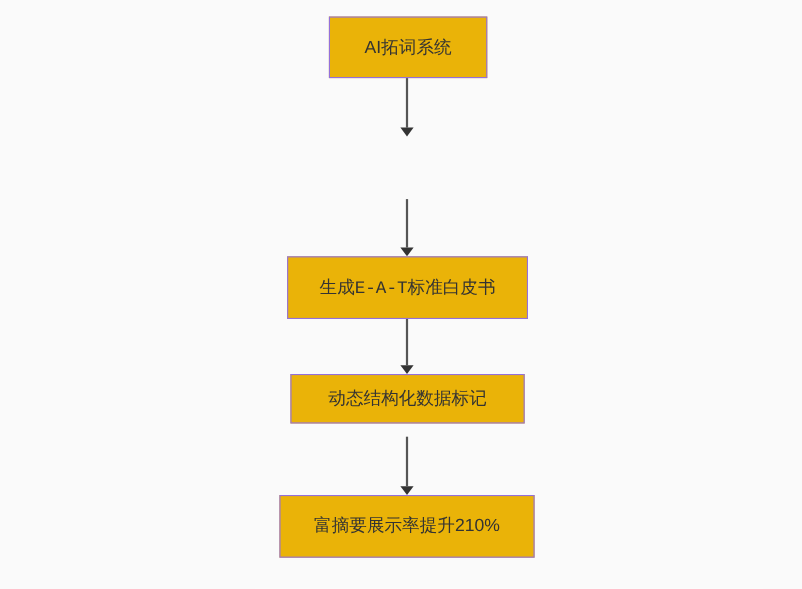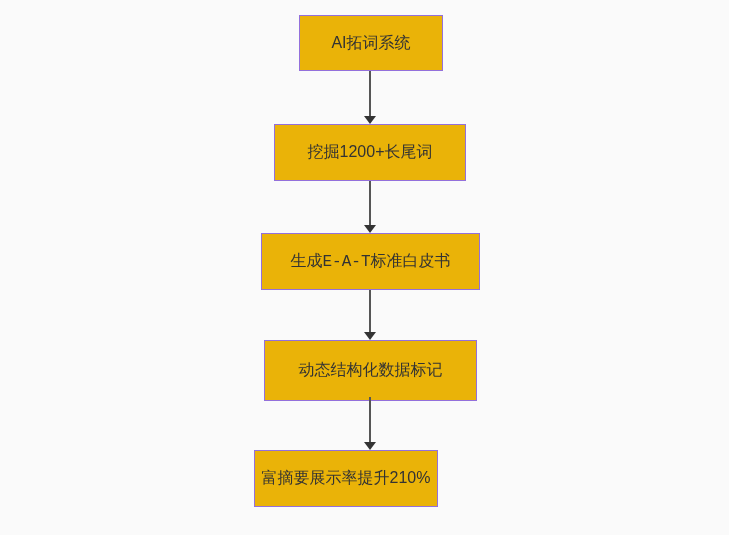--- a/index.html
+++ b/index.html
@@ -38,22 +38,22 @@
     height: 0;
     border-left: 6px solid transparent;
     border-right: 6px solid transparent;
     border-top: 8px solid #333333;
   }
 
   
   #node-0 { left: 299px; top: 15px;  width: 144px; height: 56px; }
   #node-1 { left: 274px; top: 124px; width: 192px; height: 57px; }
   #node-2 { left: 261px; top: 233px; width: 219px; height: 57px; font-family: Liberation Mono, monospace; }
-  #node-3 { left: 264px; top: 340px; width: 213px; height: 61px; }
-  #node-4 { left: 254px; top: 450px; width: 184px; height: 57px; }
+  #node-3 { left: 264px; top: 340px; width: 213px; height: 45px; }
+  #node-4 { left: 254px; top: 450px; width: 232px; height: 57px; }
 
   
   #edge-line-0 { left: 369px; top: 71px;  height: 45px; }
   #edge-head-0 { left: 364px; top: 116px; }
   #edge-line-1 { left: 369px; top: 181px; height: 44px; }
   #edge-head-1 { left: 364px; top: 225px; }
   #edge-line-2 { left: 369px; top: 290px; height: 42px; }
   #edge-head-2 { left: 364px; top: 332px; }
   #edge-line-3 { left: 369px; top: 397px; height: 45px; }
   #edge-head-3 { left: 364px; top: 442px; }
@@ -61,21 +61,20 @@
 </head>
 <body>
 
 <div class="canvas">
 
   <div class="node" id="node-0">AI拓词系统</div>
 
   <div class="edge-line" id="edge-line-0"></div>
   <div class="edge-arrowhead" id="edge-head-0"></div>
 
-  <div class="node" id="node-1">挖掘1200+长尾词</div>
 
   <div class="edge-line" id="edge-line-1"></div>
   <div class="edge-arrowhead" id="edge-head-1"></div>
 
   <div class="node" id="node-2">生成E-A-T标准白皮书</div>
 
   <div class="edge-line" id="edge-line-2"></div>
   <div class="edge-arrowhead" id="edge-head-2"></div>
 
   <div class="node" id="node-3">动态结构化数据标记</div>

